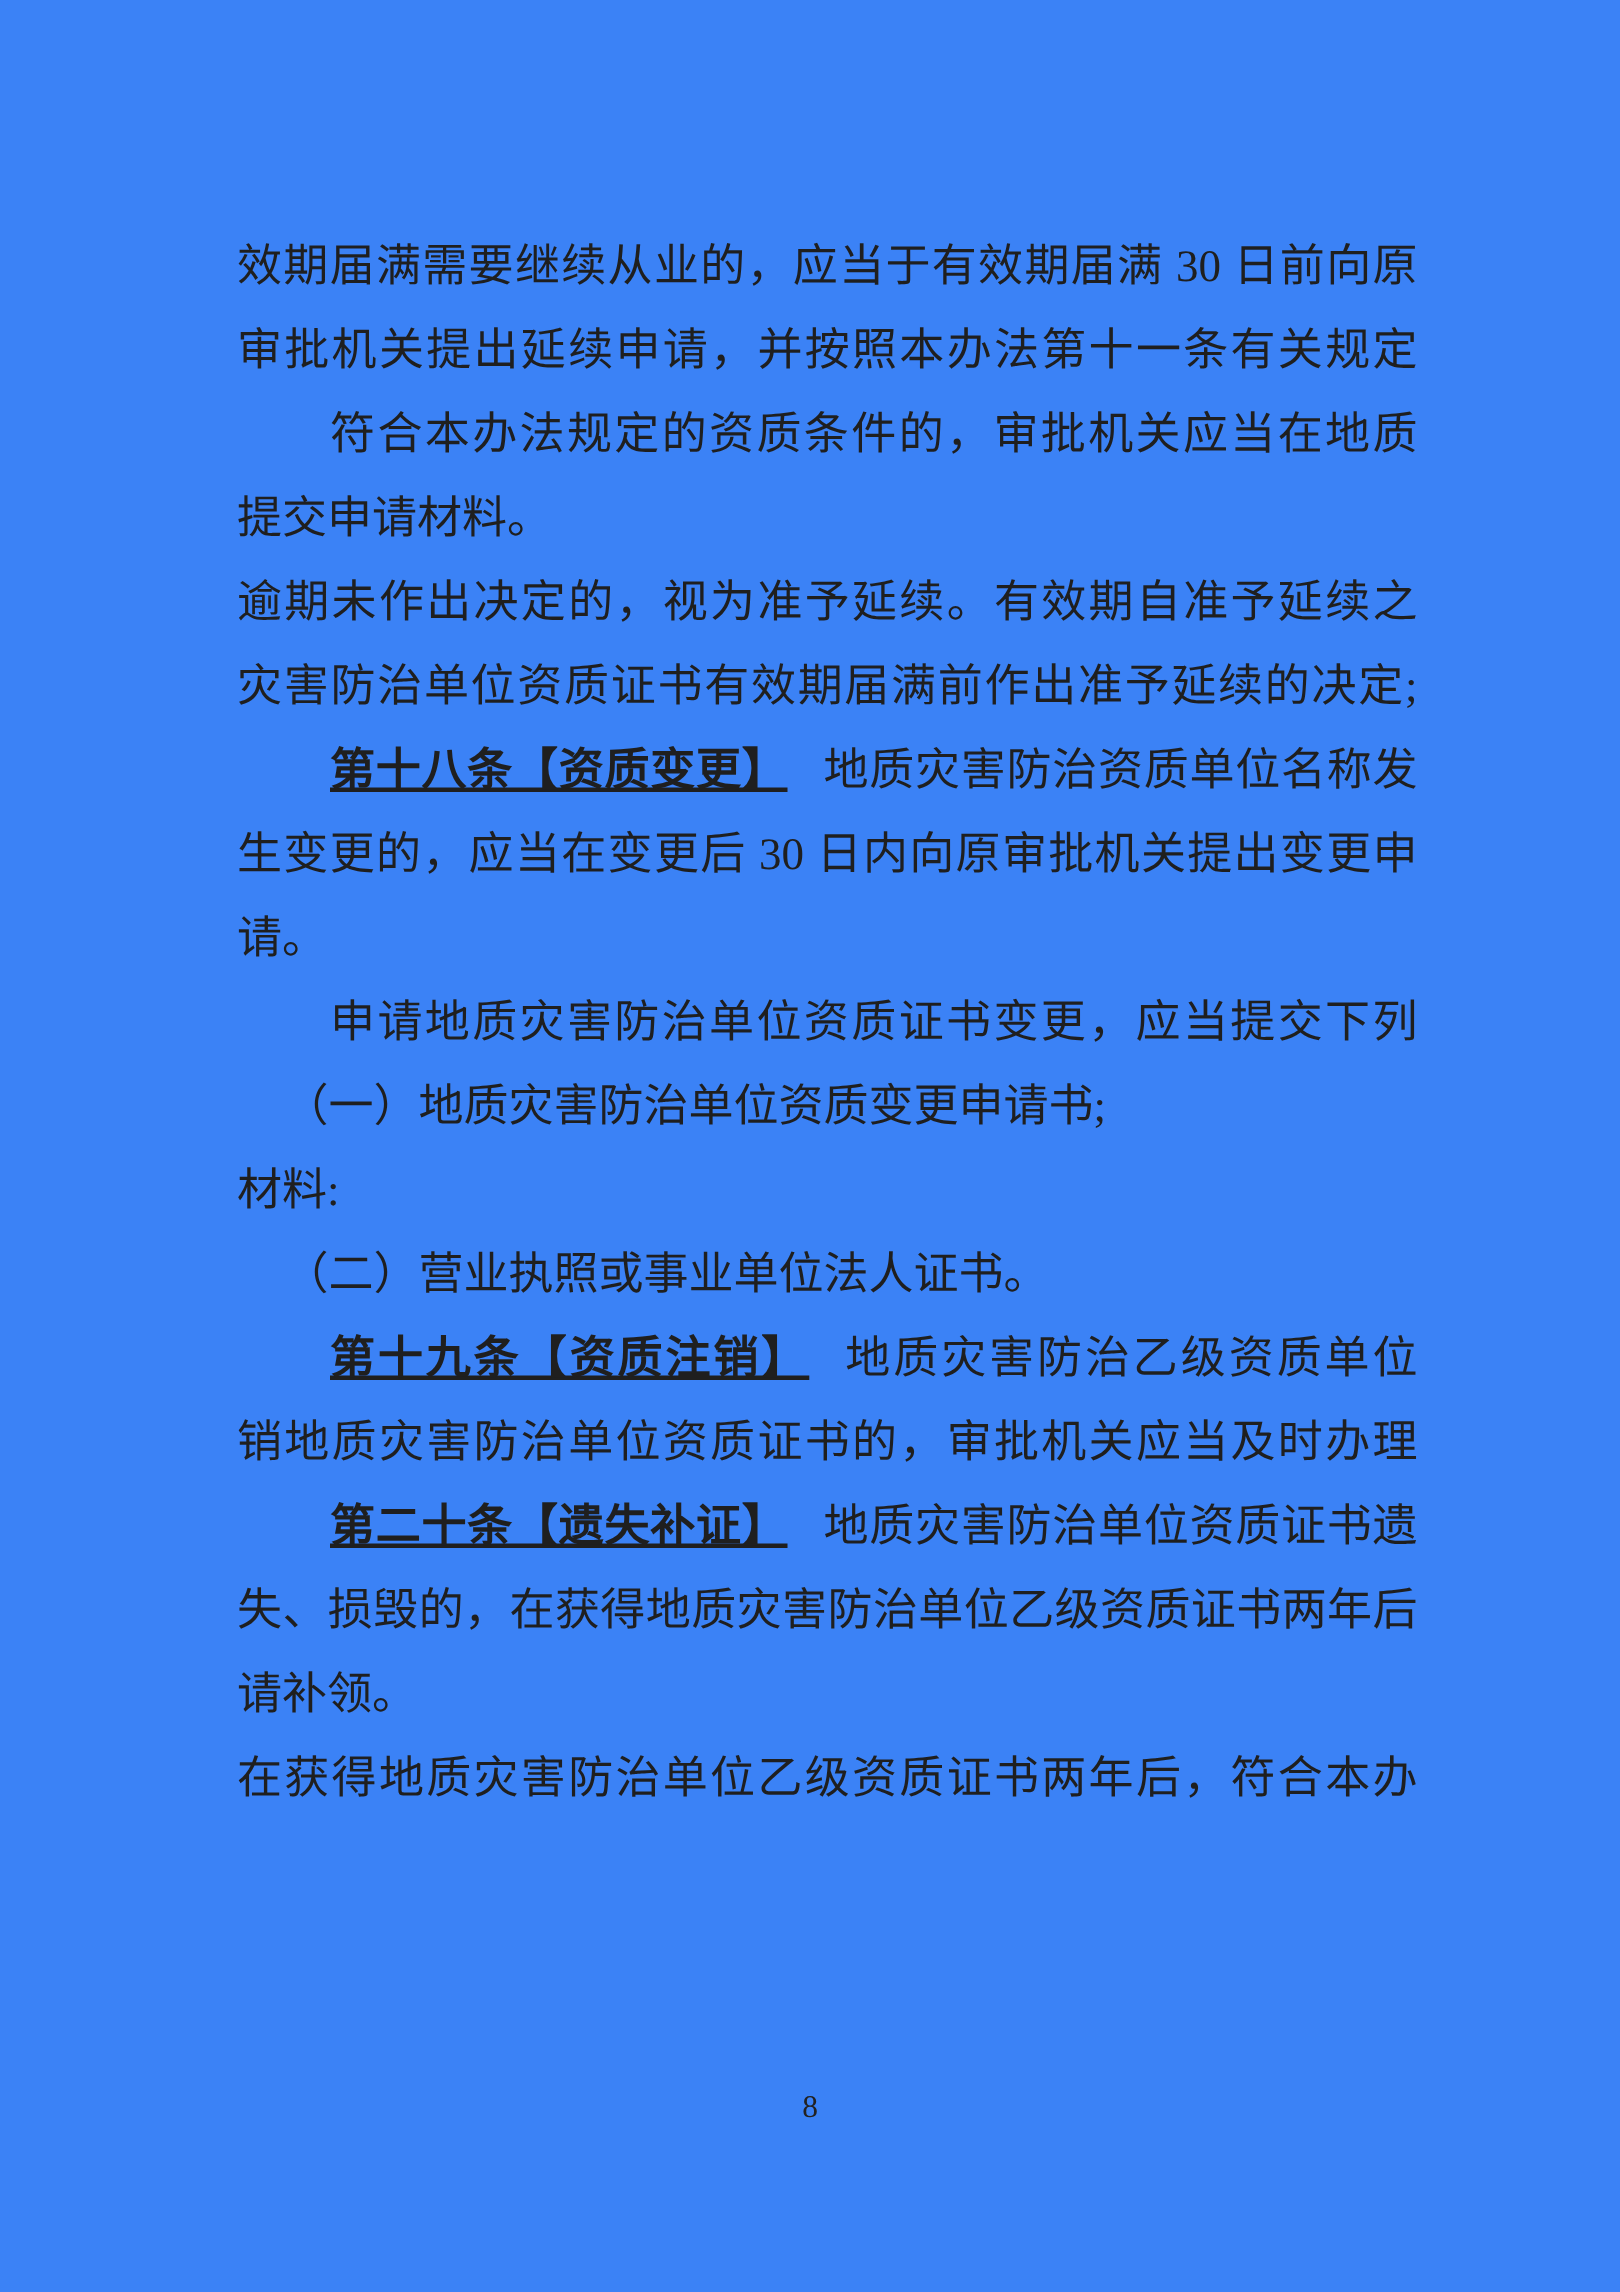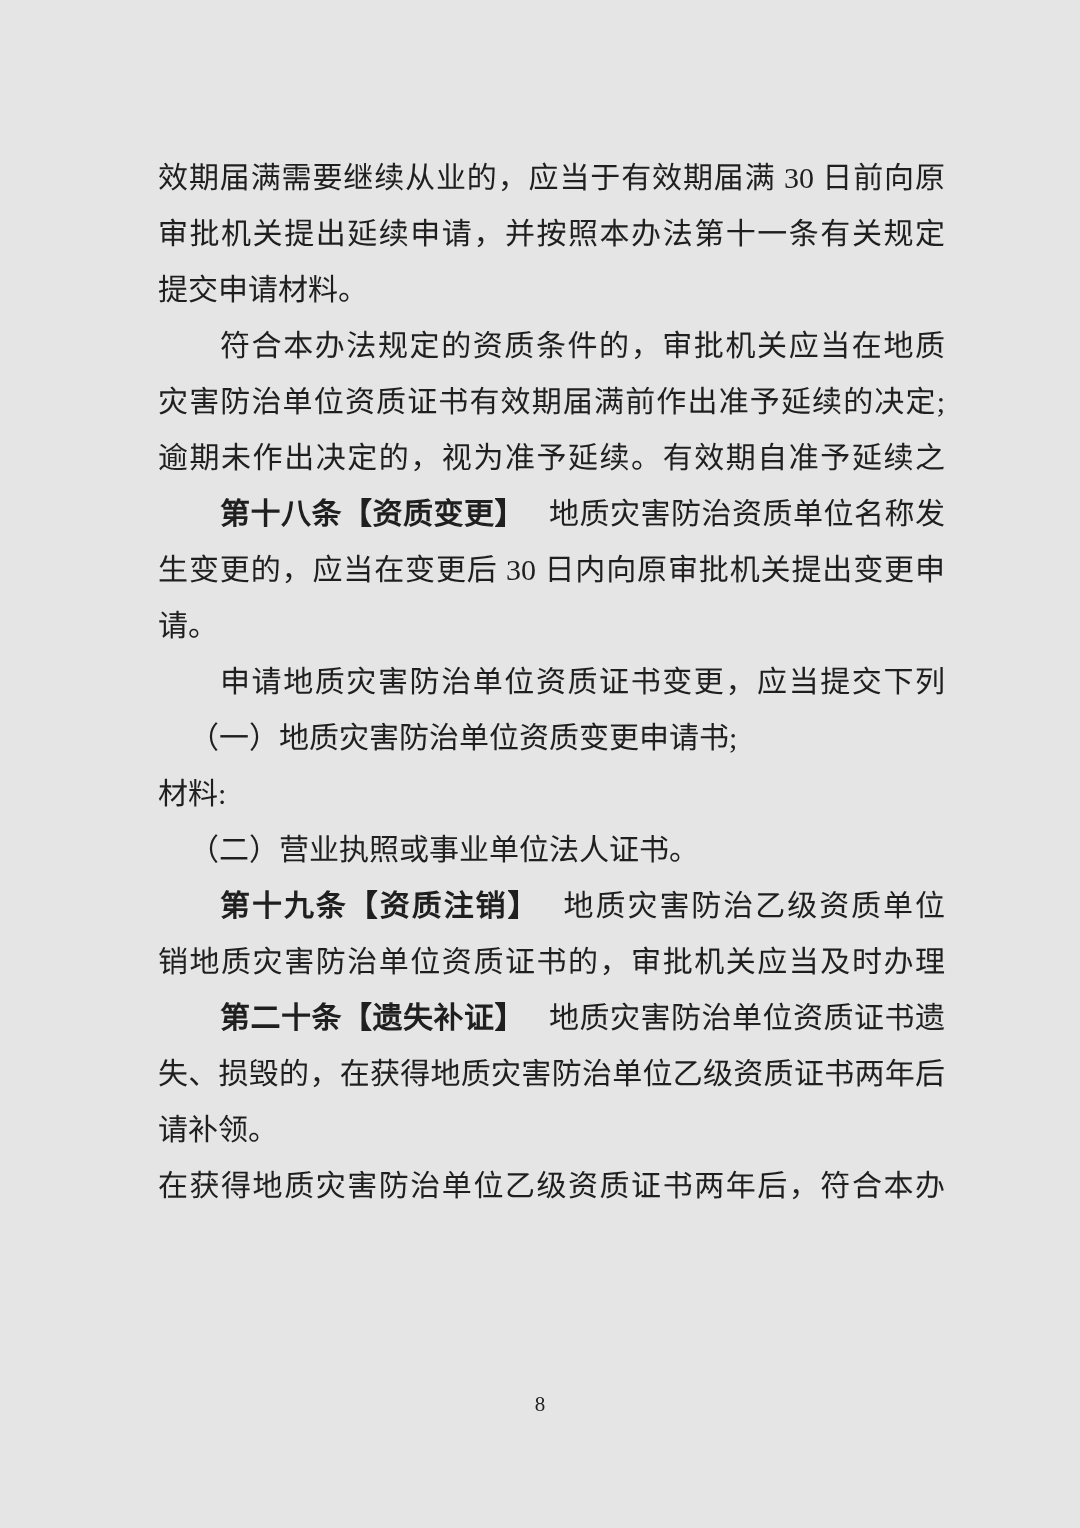--- a/index.html
+++ b/index.html
@@ -4,61 +4,61 @@
 <style>
   html, body { margin: 0; padding: 0; }
   body {
     width: 1080px; height: 1528px;
     background: #ffffff;
     font-family: "Liberation Serif", "DejaVu Serif", serif;
   }
   .page {
     position: relative;
     width: 1080px; height: 1528px;
-    background: #e5e5e5;
+    background: #3b82f6;
     overflow: hidden;
   }
   .content {
     position: absolute;
     left: 158px; top: 150px;
     width: 787px;
   }
   .line {
     height: 56px;
     line-height: 56px;
     font-size: 30px;
     color: #1f1f1f;
     text-align: justify;
     text-align-last: justify;
     white-space: normal;
   }
   .line.no-fill { text-align-last: left; }
   .ind1 { padding-left: 31px; }
   .ind2 { padding-left: 62px; }
-  .seg.bold { font-weight: 700; margin-right: 0.8em; }
+  .seg.bold { font-weight: 700; margin-right: 0.8em; text-decoration: underline; }
   .page-num {
     position: absolute;
     top: 1392px; left: 0;
     width: 1080px;
     text-align: center;
     font-size: 21px;
     color: #222222;
   }
 </style>
 </head>
 <body>
 
 <div class="page">
   <div class="content">
       <div class="line"><span class="seg">效期届满需要继续从业的，应当于有效期届满 30 日前向原</span></div>
       <div class="line"><span class="seg">审批机关提出延续申请，并按照本办法第十一条有关规定</span></div>
+      <div class="line ind2"><span class="seg">符合本办法规定的资质条件的，审批机关应当在地质</span></div>
       <div class="line no-fill"><span class="seg">提交申请材料。</span></div>
-      <div class="line ind2"><span class="seg">符合本办法规定的资质条件的，审批机关应当在地质</span></div>
+      <div class="line"><span class="seg">逾期未作出决定的，视为准予延续。有效期自准予延续之</span></div>
       <div class="line"><span class="seg">灾害防治单位资质证书有效期届满前作出准予延续的决定;</span></div>
-      <div class="line"><span class="seg">逾期未作出决定的，视为准予延续。有效期自准予延续之</span></div>
       <div class="line ind2"><span class="seg bold">第十八条【资质变更】</span><span class="seg">地质灾害防治资质单位名称发</span></div>
       <div class="line"><span class="seg">生变更的，应当在变更后 30 日内向原审批机关提出变更申</span></div>
       <div class="line no-fill"><span class="seg">请。</span></div>
       <div class="line ind2"><span class="seg">申请地质灾害防治单位资质证书变更，应当提交下列</span></div>
       <div class="line ind1 no-fill"><span class="seg">（一）地质灾害防治单位资质变更申请书;</span></div>
       <div class="line no-fill"><span class="seg">材料:</span></div>
       <div class="line ind1 no-fill"><span class="seg">（二）营业执照或事业单位法人证书。</span></div>
       <div class="line ind2"><span class="seg bold">第十九条【资质注销】</span><span class="seg">地质灾害防治乙级资质单位</span></div>
       <div class="line"><span class="seg">销地质灾害防治单位资质证书的，审批机关应当及时办理</span></div>
       <div class="line ind2"><span class="seg bold">第二十条【遗失补证】</span><span class="seg">地质灾害防治单位资质证书遗</span></div>

